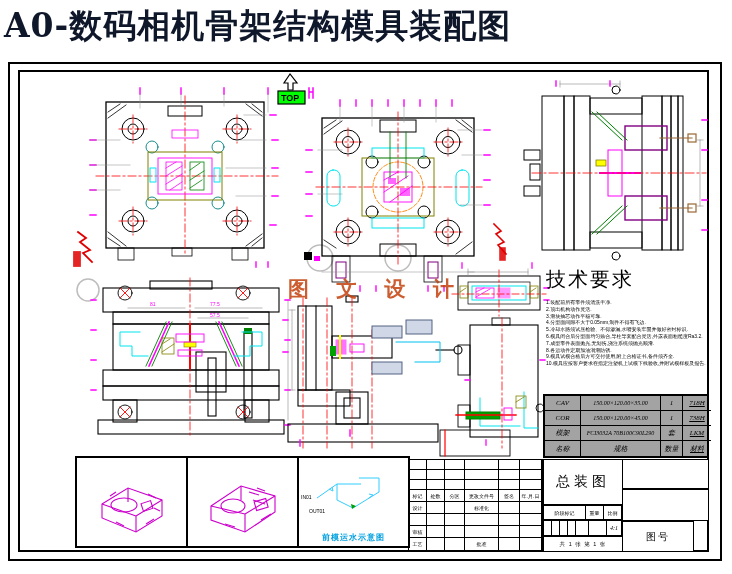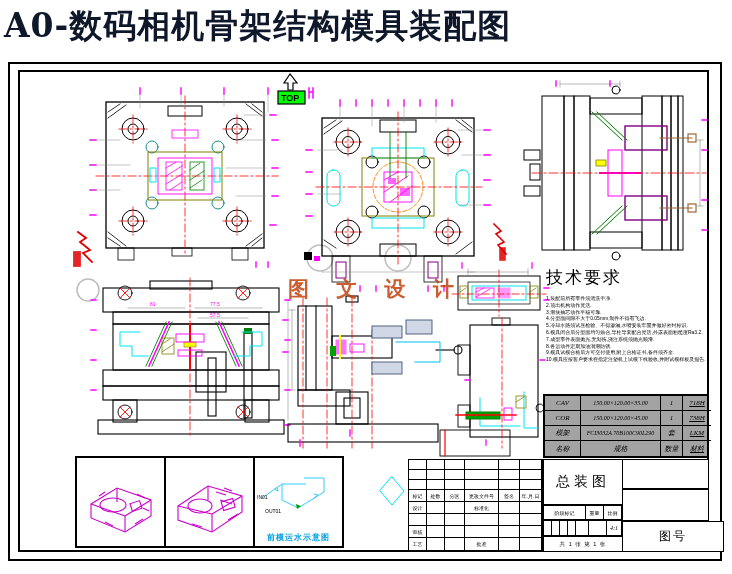--- a/index.html
+++ b/index.html
@@ -18,21 +18,21 @@
   .frame-outer{left:8px;top:62px;width:714px;height:499px;border:2px solid #000;box-sizing:border-box;}
   .frame-inner{left:18px;top:70px;width:691px;height:482px;border:2px solid #000;box-sizing:border-box;}
   
   .watermark{
     left:288px;top:266px;width:170px;color:#c2410c;
     font-family:"DejaVu Serif",serif;font-weight:bold;
     font-size:21px;letter-spacing:10px;white-space:nowrap;opacity:.85;margin-top:9px;
   }
   
   .tech{left:546px;top:266px;width:162px;color:#000;}
-  .tech-title{font-family:"DejaVu Serif",serif;font-size:17px;letter-spacing:2px;margin:0 0 6px 0;font-weight:normal;}
+  .tech-title{font-family:"DejaVu Serif",serif;font-size:20px;letter-spacing:2px;margin:0 0 6px 0;font-weight:normal;}
   .tech-line{font-size:5px;line-height:6.8px;white-space:nowrap;overflow:hidden;transform-origin:left top;}
   
   .mold-table{
     left:543px;top:394px;width:166px;height:64px;
     display:grid;grid-template-columns:36px 80px 22px 28px;
     grid-template-rows:repeat(4,1fr);
     border:2px solid #000;box-sizing:border-box;background:#a3a3a3;
   }
   .mold-table .cell{
     border-right:1px solid #000;border-bottom:1px solid #000;
@@ -70,27 +70,27 @@
     display:grid;grid-template-columns:8px 8px 8px 8px 13px 18px 1fr;
   }
   .tick-row .cell{border-right:1px solid #000;display:flex;align-items:center;justify-content:center;font-size:6px;font-style:italic;font-family:"Liberation Serif",serif;}
   .sheet-row{
     left:543px;top:536px;width:80px;height:16px;
     display:flex;align-items:center;justify-content:center;font-size:5.5px;letter-spacing:1px;
   }
   .right-cell-1{left:622px;top:459px;width:87px;height:30px;}
   .right-cell-2{left:622px;top:489px;width:87px;height:32px;}
   .dwgno-cell{
-    left:622px;top:521px;width:102px;height:31px;
+    left:622px;top:521px;width:72px;height:31px;
     display:flex;align-items:center;justify-content:center;
-    font-family:"DejaVu Serif",serif;font-size:12px;letter-spacing:2px;
+    font-family:"DejaVu Serif",serif;font-size:10px;letter-spacing:2px;
   }
   
   .strip{
-    left:75px;top:456px;width:269px;height:92px;
+    left:75px;top:456px;width:335px;height:92px;
     border:2px solid #000;box-sizing:border-box;display:flex;background:#fff;
   }
   .strip .cellbox{flex:1;border-right:2px solid #000;position:relative;display:flex;flex-direction:column;align-items:center;justify-content:flex-start;}
   .strip .cellbox:last-child{border-right:none;}
   .cool-caption{
     color:#00a0e0;font-weight:bold;font-size:8px;letter-spacing:1px;
     position:absolute;bottom:3px;width:100%;text-align:center;white-space:nowrap;
   }
   .cool-label{position:absolute;font-size:5px;color:#000;}
   svg text.dim{font-size:5px;fill:#ff00ff;font-family:"Liberation Sans",sans-serif;}

